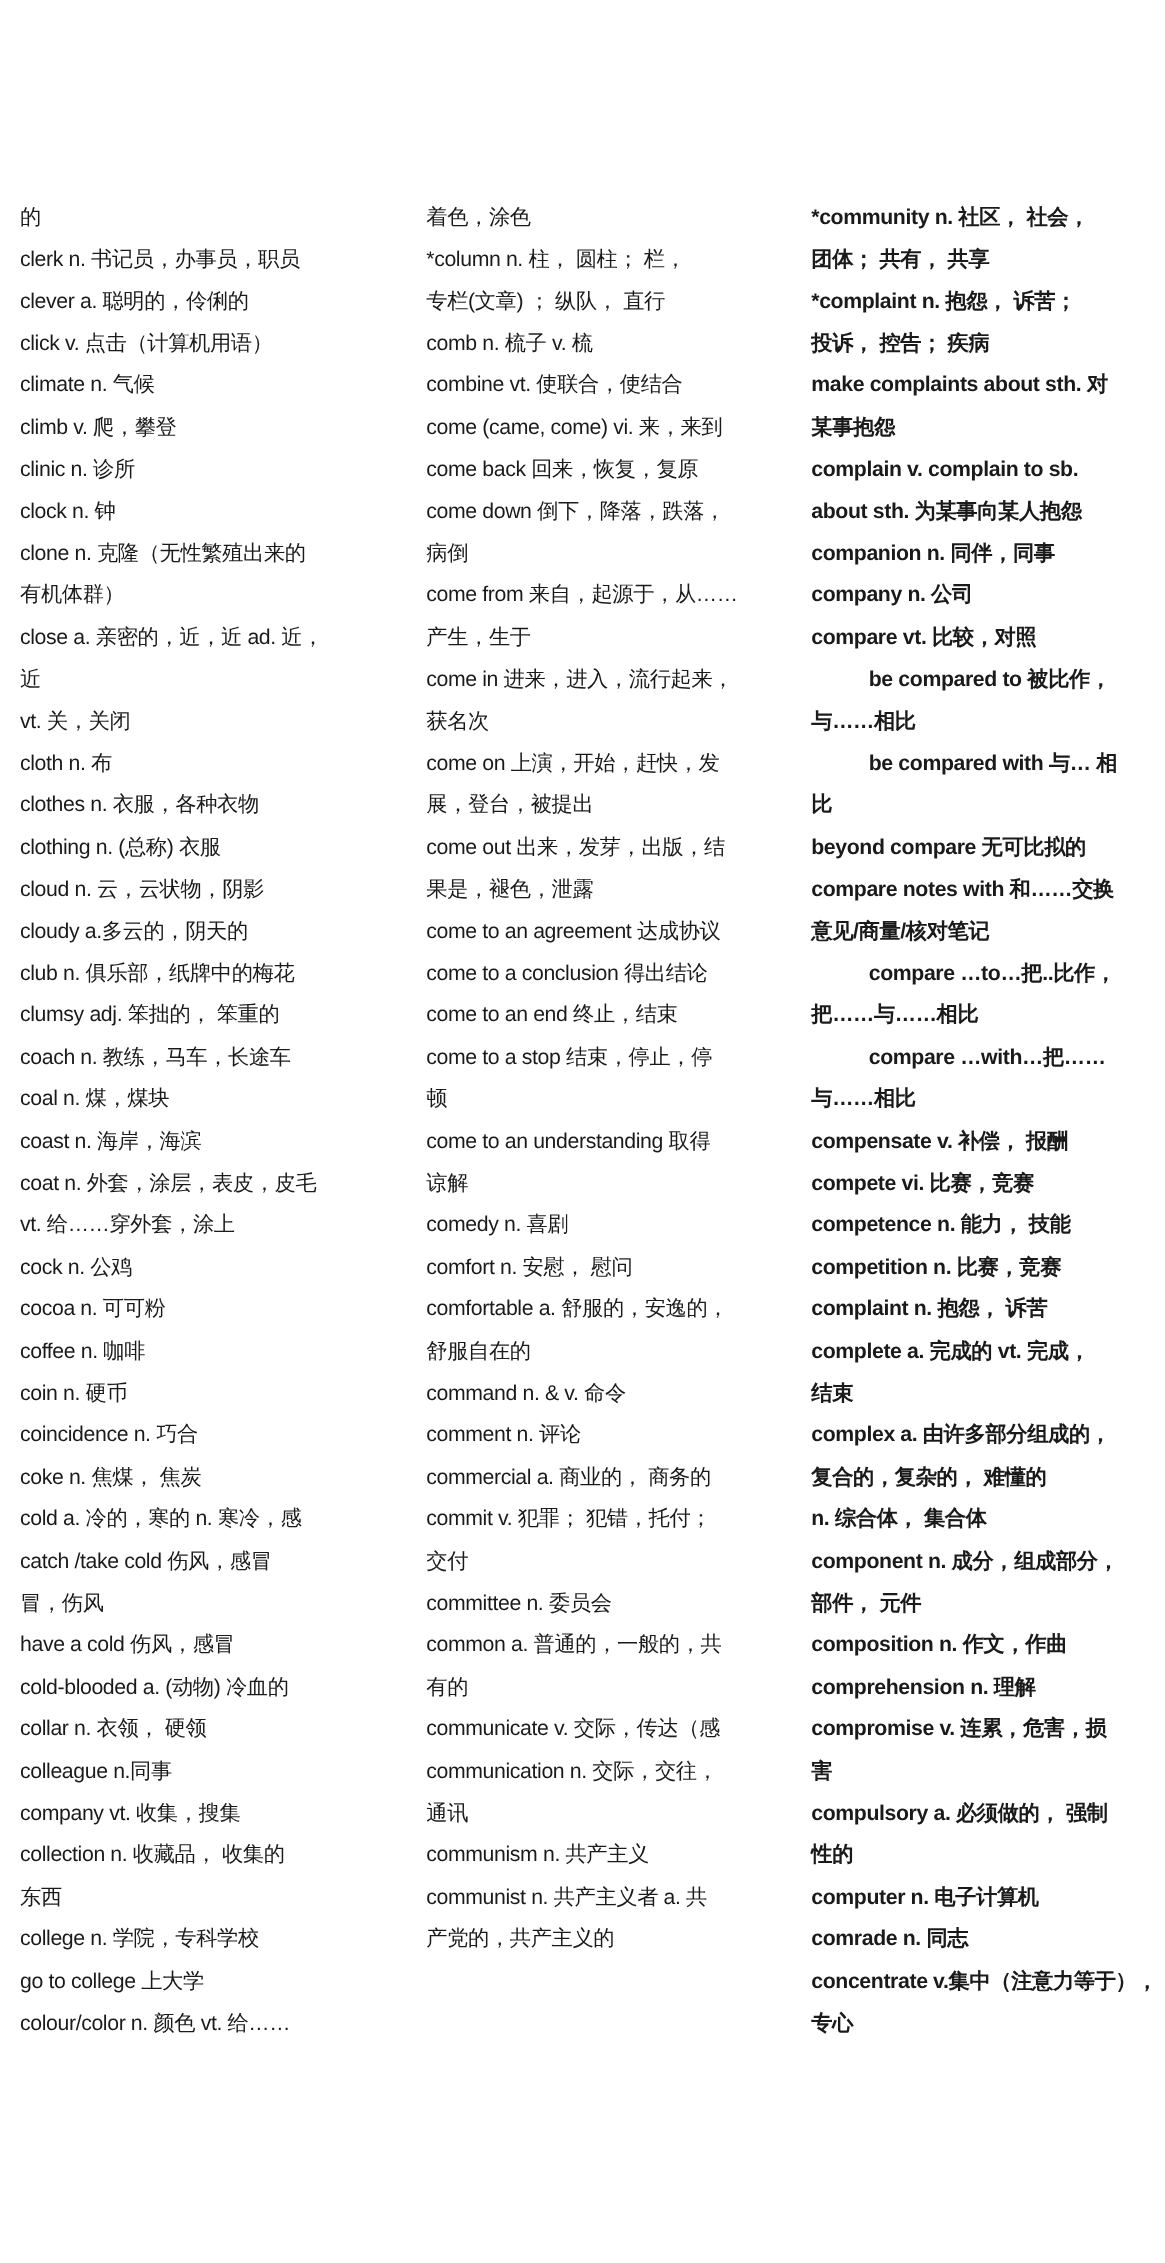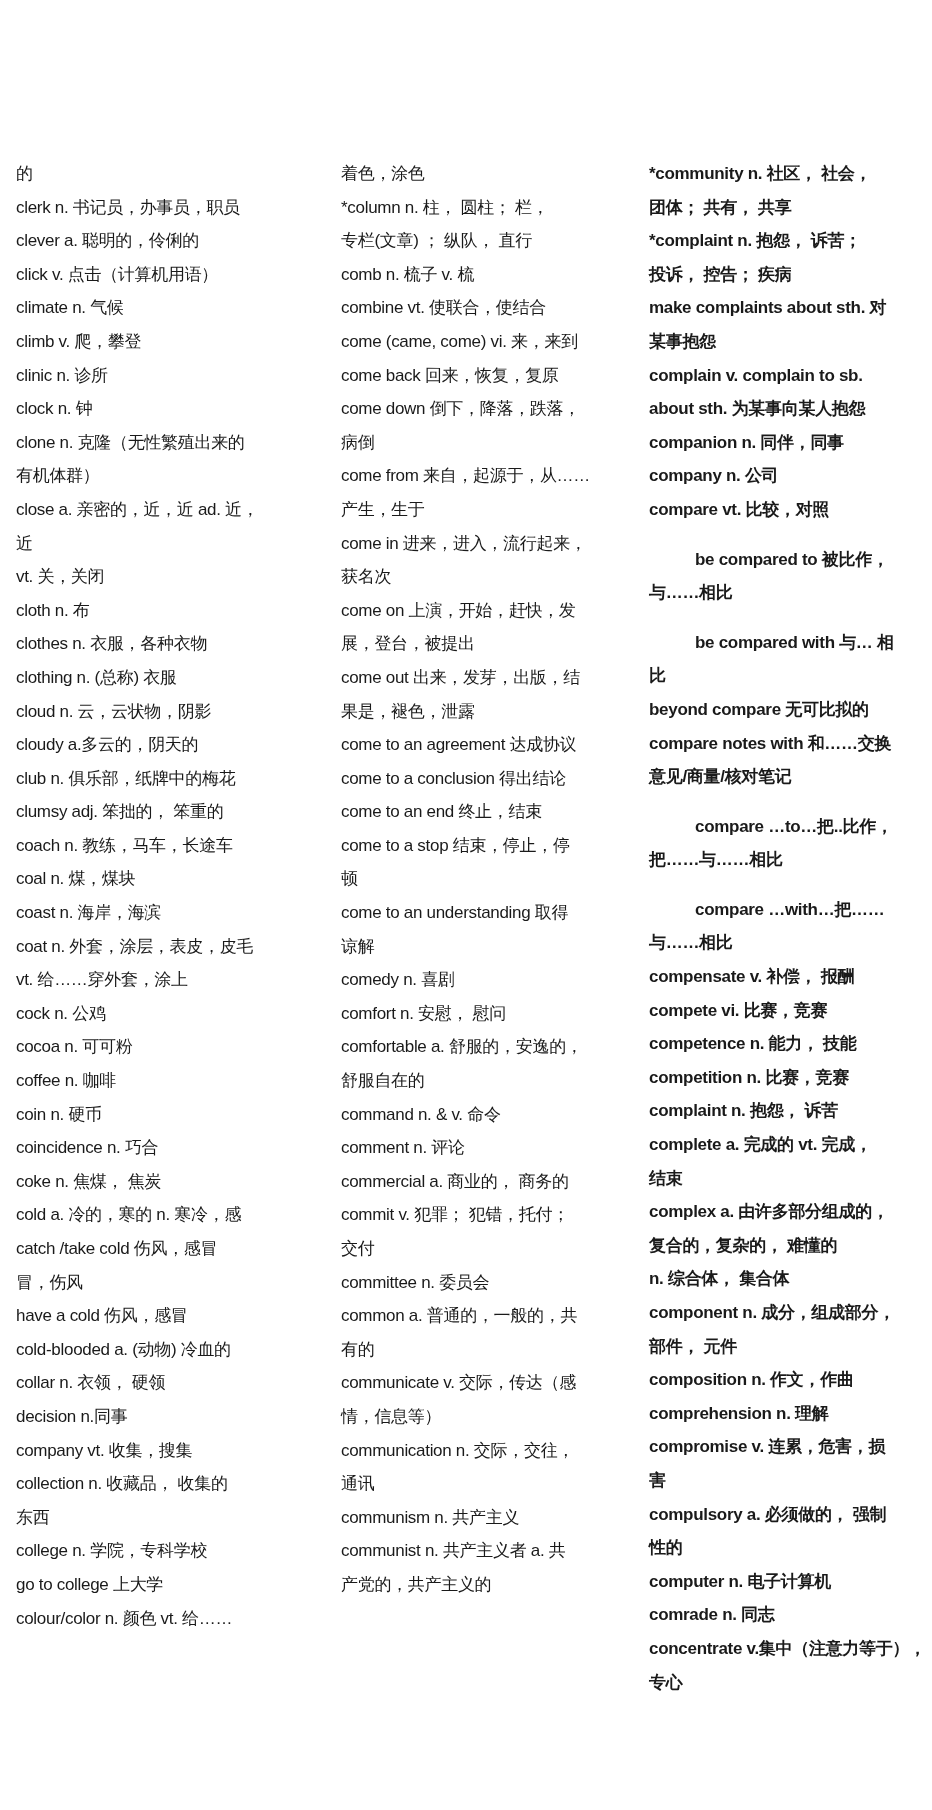--- a/index.html
+++ b/index.html
@@ -5,21 +5,21 @@
   html, body { margin: 0; padding: 0; background: #ffffff; }
   body { width: 932px; height: 1810px; position: relative; overflow: hidden;
          font-family: "Liberation Sans", "DejaVu Sans", sans-serif; color: #1a1a1a; }
   .page { position: absolute; left: 0; top: 0; width: 932px; height: 1810px; }
   .col { position: absolute; top: 157px; width: 300px; }
   .col.c1 { left: 16px; }
   .col.c2 { left: 341px; }
   .col.c3 { left: 649px; width: 272px; font-weight: bold; }
   .line { height: 33.6px; line-height: 33.6px; font-size: 17px; white-space: nowrap;
           letter-spacing: -0.3px; transform-origin: left center; }
-  .line.indent { padding-left: 46px; margin-top: 16px; }
+  .line.indent { padding-left: 46px; }
 </style>
 </head>
 <body>
 
 <div class="page">
   <div class="col c1">
       <div class="line">的</div>
       <div class="line">clerk n.  书记员，办事员，职员</div>
       <div class="line">clever a.  聪明的，伶俐的</div>
       <div class="line">click v.  点击（计算机用语）</div>
@@ -49,21 +49,21 @@
       <div class="line">coffee n.  咖啡</div>
       <div class="line">coin n.  硬币</div>
       <div class="line">coincidence     n.  巧合</div>
       <div class="line">coke      n.  焦煤，  焦炭</div>
       <div class="line">cold a.  冷的，寒的  n.  寒冷，感</div>
       <div class="line">catch /take cold 伤风，感冒</div>
       <div class="line">冒，伤风</div>
       <div class="line">have a cold 伤风，感冒</div>
       <div class="line">cold-blooded a. (动物)  冷血的</div>
       <div class="line">collar n.  衣领，  硬领</div>
-      <div class="line">decision n.同事</div>
+      <div class="line">colleague n.同事</div>
       <div class="line">company vt.  收集，搜集</div>
       <div class="line">collection     n.  收藏品，  收集的</div>
       <div class="line">东西</div>
       <div class="line">college n.  学院，专科学校</div>
       <div class="line">go to college 上大学</div>
       <div class="line">colour/color n.  颜色  vt.  给……</div>
     </div>
   <div class="col c2">
       <div class="line">着色，涂色</div>
       <div class="line">*column     n.  柱，  圆柱；  栏，</div>
@@ -95,21 +95,20 @@
       <div class="line">舒服自在的</div>
       <div class="line">command n. &amp; v.  命令</div>
       <div class="line">comment n.  评论</div>
       <div class="line">commercial a.  商业的，  商务的</div>
       <div class="line">commit v.  犯罪；  犯错，托付；</div>
       <div class="line">交付</div>
       <div class="line">committee n.  委员会</div>
       <div class="line">common a.  普通的，一般的，共</div>
       <div class="line">有的</div>
       <div class="line">communicate v.  交际，传达（感</div>
-      <div class="line">情，信息等）</div>
       <div class="line">communication n.  交际，交往，</div>
       <div class="line">通讯</div>
       <div class="line">communism n.  共产主义</div>
       <div class="line">communist n.  共产主义者  a.  共</div>
       <div class="line">产党的，共产主义的</div>
     </div>
   <div class="col c3">
       <div class="line">*community     n. 社区，  社会，</div>
       <div class="line">团体；  共有，  共享</div>
       <div class="line">*complaint     n. 抱怨，  诉苦；</div>

